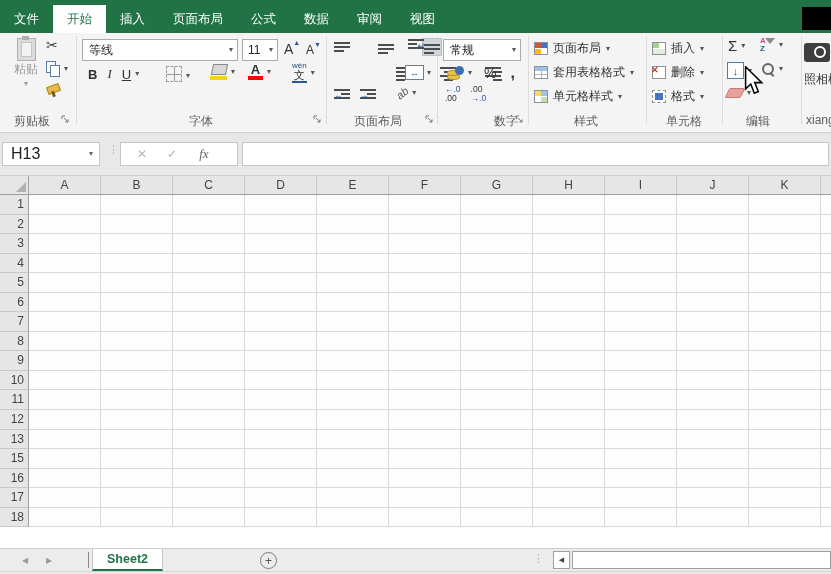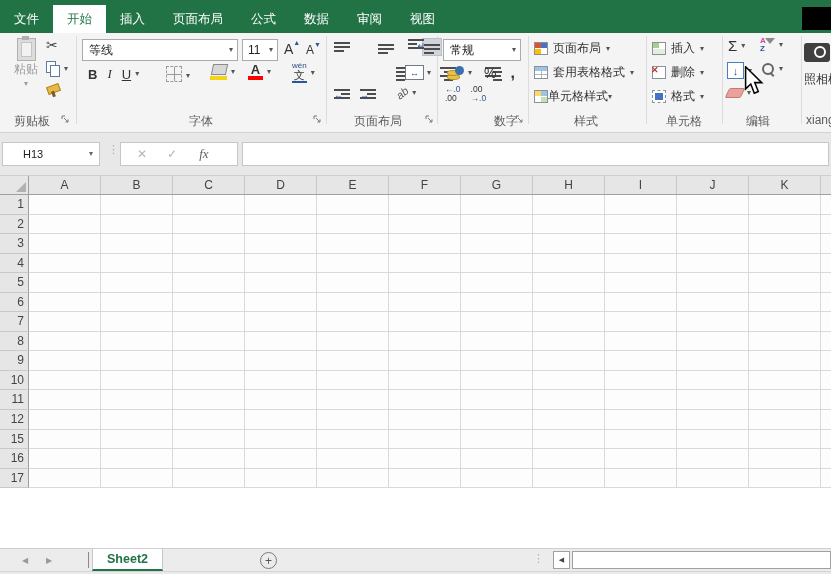--- a/index.html
+++ b/index.html
@@ -252,21 +252,21 @@
     </div>
     <div class="btnrow" style="left:534px;top:31px;gap:5px">
       <span class="minigrid">
         <span style="position:absolute;left:0;top:0;right:0;height:4px;background:#9dc3e6"></span>
         <span style="position:absolute;left:0;top:7px;right:0;height:1px;background:#b5b5b5"></span>
         <span style="position:absolute;left:6px;top:4px;bottom:0;width:1px;background:#b5b5b5"></span>
       </span>
       <span class="ribbon-lbl">套用表格格式</span>
       <span class="caret">▾</span>
     </div>
-    <div class="btnrow" style="left:534px;top:55px;">
+    <div class="btnrow" style="left:534px;top:55px;gap:5px">
       <span class="minigrid">
         <span style="position:absolute;left:0;top:0;width:6px;height:5px;background:#ffd966"></span>
         <span style="position:absolute;right:0;bottom:0;width:6px;height:5px;background:#c5e0b4"></span>
         <span style="position:absolute;right:0;top:0;width:6px;height:5px;background:#9dc3e6"></span>
       </span>
       <span class="ribbon-lbl">单元格样式</span>
       <span class="caret">▾</span>
     </div>
     <div class="glabel" style="left:574px">样式</div>
 
@@ -335,21 +335,21 @@
     <div class="glabel" style="left:806px;width:25px;overflow:hidden">xiang</div>
 
     
     <svg class="abs" style="left:744px;top:33px;z-index:70" width="20" height="29" viewBox="0 0 13 19">
       <path d="M1,0.5 L1,15 L4.4,11.8 L6.7,17.8 L9.3,16.7 L7,10.9 L11.6,10.9 Z" fill="#fff" stroke="#000" stroke-width="1"></path>
     </svg>
   </div>
 
   <div class="fxrow">
     <div class="whitebox" style="left:2px;top:9px;width:98px;height:24px">
-      <span style="margin-left:20px;font-size:11px;color:#222">H13</span>
+      <span style="margin-left:8px;font-size:16px;color:#222">H13</span>
       <span class="caret" style="margin-left:auto;margin-right:6px;color:#666">▾</span>
     </div>
     <div class="abs" style="left:108px;top:10px;color:#aaa;font-size:11px;letter-spacing:-2px">
       <span>⋮</span>
     </div>
     <div class="whitebox" style="left:120px;top:9px;width:118px;height:24px">
       <span style="margin-left:16px;color:#b5b5b5;font-size:12px">✕</span>
       <span style="margin-left:20px;color:#b5b5b5;font-size:12px">✓</span>
       <span style="margin-left:22px;color:#5f5f5f;font-family:'Liberation Serif',serif;font-style:italic;font-size:13px">fx</span>
     </div>
@@ -552,20 +552,35 @@
           <div class="cell"></div>
           <div class="cell"></div>
           <div class="cell"></div>
           <div class="cell"></div>
           <div class="cell"></div>
           <div class="cell"></div>
           <div class="cell"></div>
           <div class="cell partial"></div>
         </div>
         <div class="grow">
+          <div class="rh">13</div>
+          <div class="cell"></div>
+          <div class="cell"></div>
+          <div class="cell"></div>
+          <div class="cell"></div>
+          <div class="cell"></div>
+          <div class="cell"></div>
+          <div class="cell"></div>
+          <div class="cell"></div>
+          <div class="cell"></div>
+          <div class="cell"></div>
+          <div class="cell"></div>
+          <div class="cell partial"></div>
+        </div>
+        <div class="grow">
           <div class="rh">15</div>
           <div class="cell"></div>
           <div class="cell"></div>
           <div class="cell"></div>
           <div class="cell"></div>
           <div class="cell"></div>
           <div class="cell"></div>
           <div class="cell"></div>
           <div class="cell"></div>
           <div class="cell"></div>
@@ -583,20 +598,35 @@
           <div class="cell"></div>
           <div class="cell"></div>
           <div class="cell"></div>
           <div class="cell"></div>
           <div class="cell"></div>
           <div class="cell"></div>
           <div class="cell partial"></div>
         </div>
         <div class="grow">
           <div class="rh">17</div>
+          <div class="cell"></div>
+          <div class="cell"></div>
+          <div class="cell"></div>
+          <div class="cell"></div>
+          <div class="cell"></div>
+          <div class="cell"></div>
+          <div class="cell"></div>
+          <div class="cell"></div>
+          <div class="cell"></div>
+          <div class="cell"></div>
+          <div class="cell"></div>
+          <div class="cell partial"></div>
+        </div>
+        <div class="grow">
+          <div class="rh">18</div>
           <div class="cell"></div>
           <div class="cell"></div>
           <div class="cell"></div>
           <div class="cell"></div>
           <div class="cell"></div>
           <div class="cell"></div>
           <div class="cell"></div>
           <div class="cell"></div>
           <div class="cell"></div>
           <div class="cell"></div>

